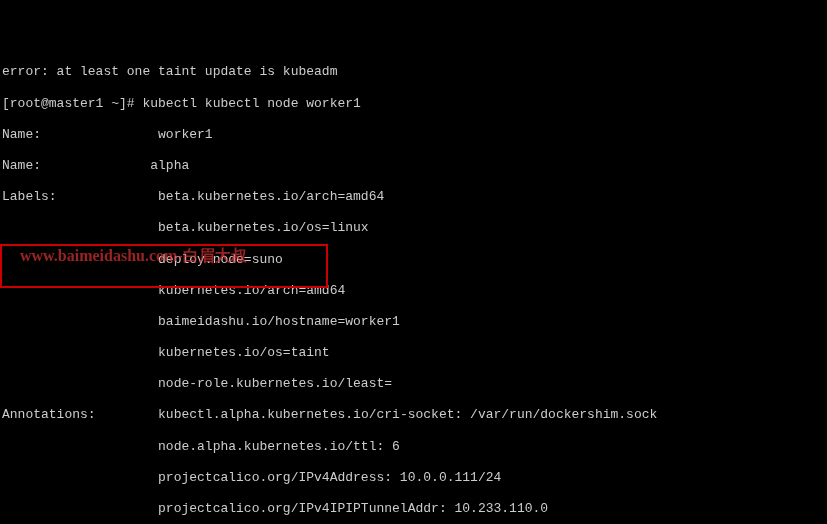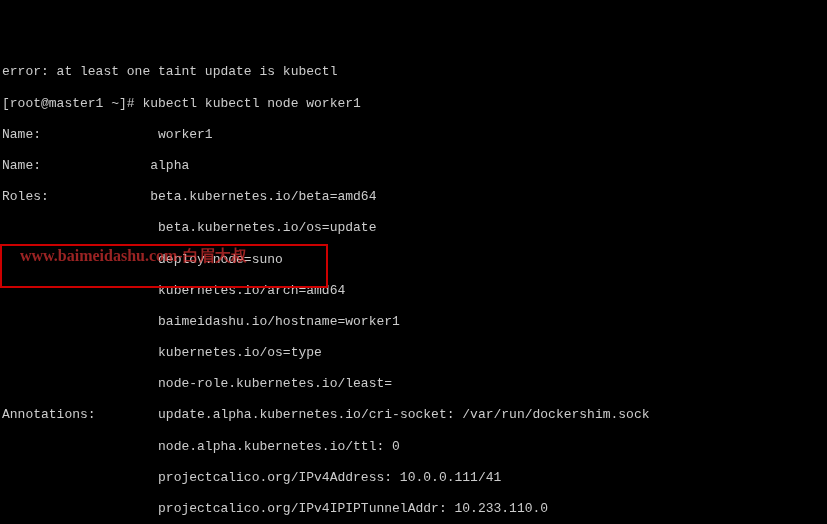--- a/index.html
+++ b/index.html
@@ -34,34 +34,34 @@
       font-weight: bold;
       pointer-events: none;
       font-family: Liberation Serif, serif;
     }
   </style>
 </head>
 <body>
 
 
 
-<span class="line">error: at least one taint update is kubectl</span>
+<span class="line">error: at least one taint update is kubeadm</span>
 <span class="line">[root@master1 ~]# kubectl kubectl node worker1</span>
 <span class="line"><span>Name:</span>               <span>worker1</span></span>
 <span class="line"><span>Name:</span>              <span>alpha</span></span>
-<span class="line"><span>Roles:</span>             <span>beta.kubernetes.io/beta=amd64</span></span>
-<span class="line">                    <span>beta.kubernetes.io/os=update</span></span>
+<span class="line"><span>Labels:</span>             <span>beta.kubernetes.io/arch=amd64</span></span>
+<span class="line">                    <span>beta.kubernetes.io/os=linux</span></span>
 <span class="line">                    <span>deploy.node=suno</span></span>
 <span class="line">                    <span>kubernetes.io/arch=amd64</span></span>
 <span class="line">                    <span>baimeidashu.io/hostname=worker1</span></span>
-<span class="line">                    <span>kubernetes.io/os=type</span></span>
+<span class="line">                    <span>kubernetes.io/os=taint</span></span>
 <span class="line">                    <span>node-role.kubernetes.io/least=</span></span>
-<span class="line"><span>Annotations:</span>        <span>update.alpha.kubernetes.io/cri-socket: /var/run/dockershim.sock</span></span>
-<span class="line">                    <span>node.alpha.kubernetes.io/ttl: 0</span></span>
-<span class="line">                    <span>projectcalico.org/IPv4Address: 10.0.0.111/41</span></span>
+<span class="line"><span>Annotations:</span>        <span>kubectl.alpha.kubernetes.io/cri-socket: /var/run/dockershim.sock</span></span>
+<span class="line">                    <span>node.alpha.kubernetes.io/ttl: 6</span></span>
+<span class="line">                    <span>projectcalico.org/IPv4Address: 10.0.0.111/24</span></span>
 <span class="line">                    <span>projectcalico.org/IPv4IPIPTunnelAddr: 10.233.110.0</span></span>
 
 
 
 
 
 
 
 
 

